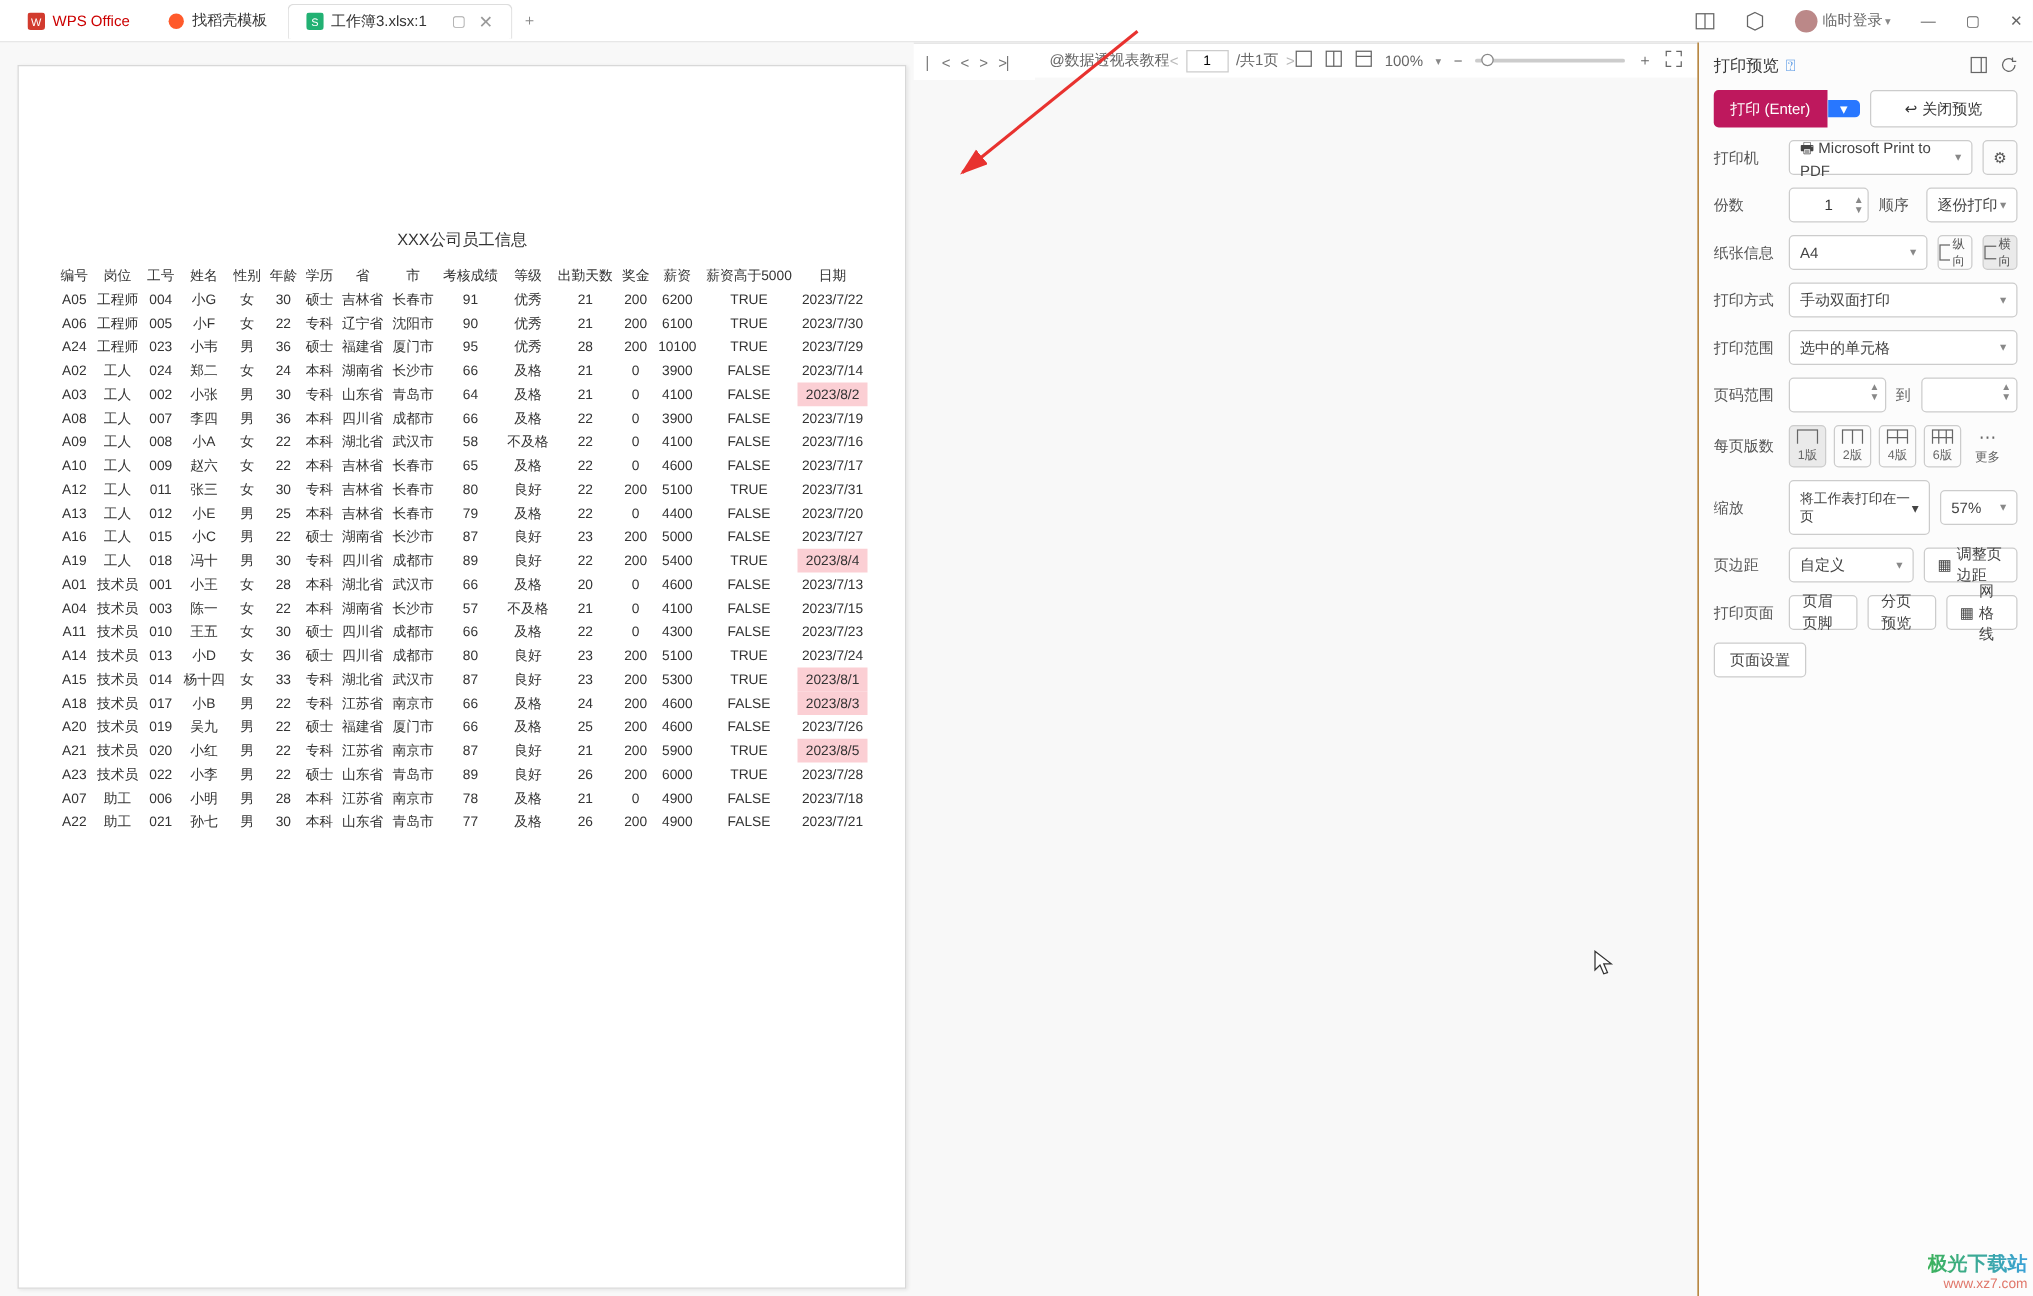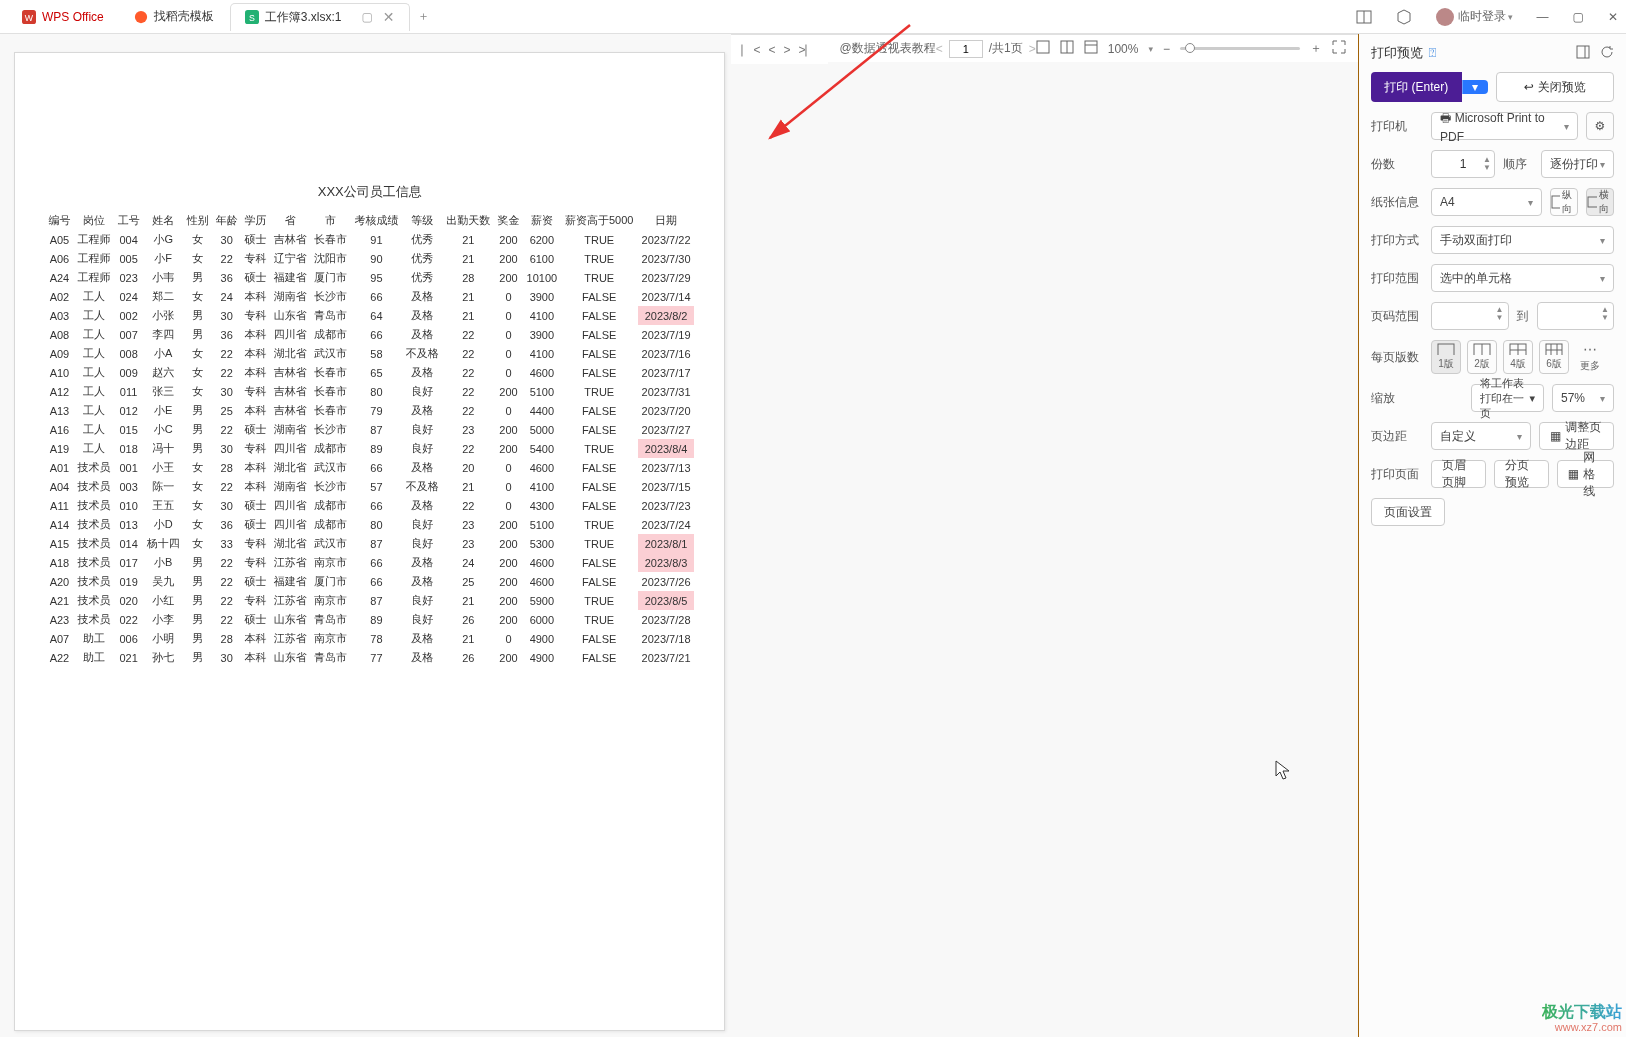--- a/index.html
+++ b/index.html
@@ -51,40 +51,40 @@
 .zoom-track{width:120px;height:3px;background:#ccc;position:relative;border-radius:2px;}
 .zoom-handle{position:absolute;width:10px;height:10px;background:#fff;border:1px solid #888;border-radius:50%;top:-4px;left:5px;}
 
 
 .panel{width:268px;background:#fcfcfc;border-left:1px solid #a16207;display:flex;flex-direction:column;padding:10px 12px;gap:10px;overflow-y:auto;}
 .panel-header{display:flex;align-items:center;justify-content:space-between;font-size:13px;color:#333;}
 .panel-header .icons{display:flex;gap:10px;color:#666;}
 .help-q{color:#4a90e2;margin-left:2px;}
 .btn-row{display:flex;gap:8px;}
 .btn-primary{flex:1;display:flex;align-items:center;}
-.btn-primary .main{flex:1;background:#4c1d95;color:#fff;text-align:center;height:30px;line-height:30px;border-radius:4px 0 0 4px;font-size:12px;}
+.btn-primary .main{flex:1;background:#be185d;color:#fff;text-align:center;height:30px;line-height:30px;border-radius:4px 0 0 4px;font-size:12px;}
 .btn-primary .arrow{width:26px;background:#2877ff;color:#fff;display:flex;align-items:center;justify-content:center;border-radius:0 4px 4px 0;border-left:1px solid rgba(255,255,255,0.3);}
 .btn-white{flex:1;background:#fff;border:1px solid #ccc;border-radius:4px;height:30px;display:flex;align-items:center;justify-content:center;color:#333;gap:4px;}
 .row{display:flex;align-items:center;gap:8px;}
 .row>.lbl{width:52px;color:#555;flex-shrink:0;}
 .sel{flex:1;height:28px;border:1px solid #ccc;border-radius:4px;background:#fff;display:flex;align-items:center;justify-content:space-between;padding:0 8px;color:#444;cursor:pointer;}
 .sel .chev{color:#888;font-size:10px;}
 .iconbtn{width:28px;height:28px;border:1px solid #ccc;border-radius:4px;display:flex;align-items:center;justify-content:center;color:#555;cursor:pointer;}
 .iconbtn.active{background:#eaeaea;}
 .spin{width:64px;height:28px;border:1px solid #ccc;border-radius:4px;display:flex;align-items:center;justify-content:center;position:relative;background:#fff;}
 .spin .spinners{position:absolute;right:3px;display:flex;flex-direction:column;font-size:8px;color:#888;line-height:8px;}
 .range-box{flex:1;height:28px;border:1px solid #ccc;border-radius:4px;background:#fff;position:relative;}
 .range-box .spinners{position:absolute;right:4px;top:3px;display:flex;flex-direction:column;font-size:8px;color:#888;line-height:8px;}
 .to-lbl{color:#666;}
 .layouts{display:flex;gap:6px;align-items:center;}
 .lay{width:30px;height:34px;border:1px solid #ccc;border-radius:4px;display:flex;flex-direction:column;align-items:center;justify-content:center;gap:2px;font-size:10px;color:#666;cursor:pointer;padding:2px;}
 .lay svg{display:block;}
 .lay.active{background:#eaeaea;}
 .lay.more{border:none;}
-.small-sel{flex:1;height:28px;border:1px solid #ccc;border-radius:4px;background:#fff;display:flex;align-items:center;justify-content:space-between;padding:0 8px;color:#444;cursor:pointer;font-size:11px;margin-left:40px;}
+.small-sel{flex:1;height:44px;border:1px solid #ccc;border-radius:4px;background:#fff;display:flex;align-items:center;justify-content:space-between;padding:0 8px;color:#444;cursor:pointer;font-size:11px;}
 .chip-btn{height:28px;border:1px solid #ccc;border-radius:4px;background:#fff;padding:0 10px;display:flex;align-items:center;color:#444;cursor:pointer;gap:4px;}
 .panel .plain-btn{height:28px;border:1px solid #ccc;border-radius:4px;background:#fff;padding:0 12px;display:inline-flex;align-items:center;color:#444;cursor:pointer;width:fit-content;}
 
 
 .red-arrow{position:absolute;left:760px;top:20px;pointer-events:none;}
 
 
 .watermark{position:absolute;right:4px;bottom:4px;text-align:right;line-height:1.1;pointer-events:none;}
 .watermark .l1{font-size:16px;font-weight:bold;background:linear-gradient(90deg,#3db25a,#3ba1d8);-webkit-background-clip:text;color:transparent;}
 .watermark .l2{font-size:11px;color:#e0776a;}

